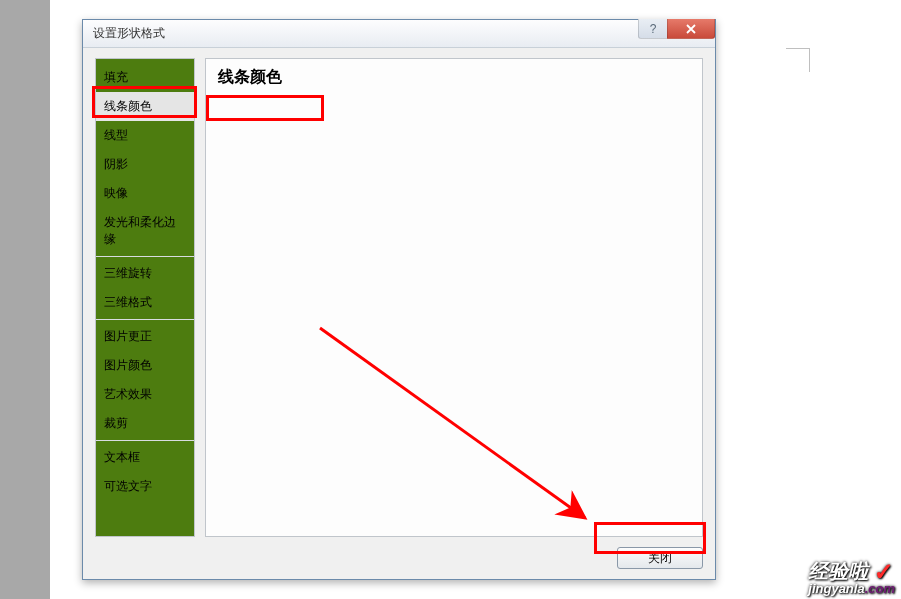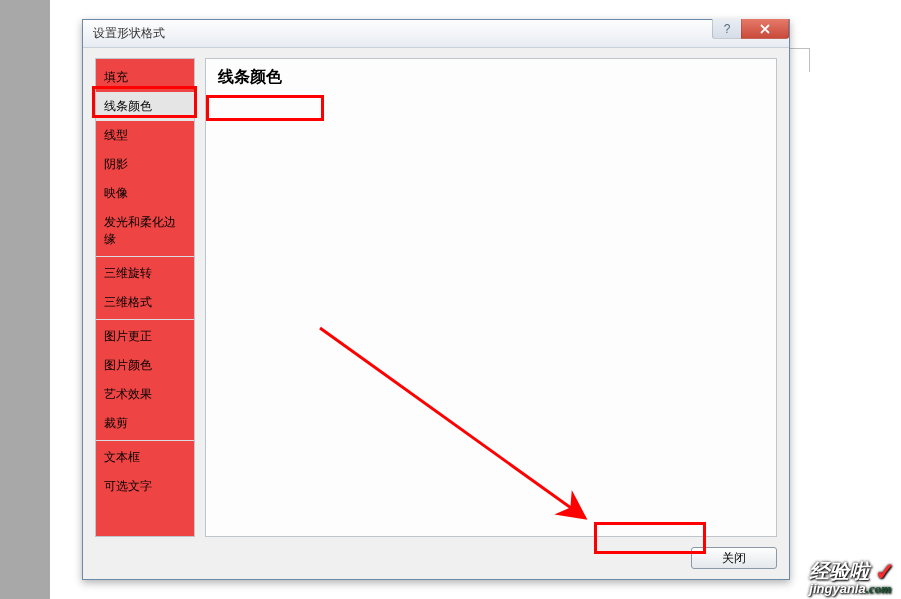--- a/index.html
+++ b/index.html
@@ -16,21 +16,21 @@
       left: 50px;
       top: 0;
       right: 0;
       bottom: 0;
       background: #fff;
     }
     .dialog {
       position: absolute;
       left: 82px;
       top: 19px;
-      width: 708px;
+      width: 634px;
       height: 561px;
       background: #f0f0f0;
       border: 1px solid #6b8aaa;
       box-shadow: 0 3px 8px rgba(0,0,0,0.3);
     }
     .titlebar {
       height: 28px;
       background: linear-gradient(#fdfdfe, #e8ecf2);
       border-bottom: 1px solid #c8d0d8;
       display: flex;
@@ -72,21 +72,21 @@
     .close-btn svg { width: 12px; height: 12px; }
     .dialog-body {
       display: flex;
       height: calc(100% - 70px);
       padding: 10px 12px 0 12px;
       gap: 10px;
     }
     .sidebar {
       width: 100px;
       border: 1px solid #c0c5cb;
-      background: #ef4444;
+      background: #4d7c0f;
       padding: 4px 0;
     }
     .sidebar-item {
       font-size: 12px;
       color: #000;
       padding: 6px 8px;
       cursor: pointer;
     }
     .sidebar-item.selected {
       background: #e5e5e5;
@@ -192,21 +192,21 @@
       font-weight: bold;
       font-style: normal;
       display: inline-block;
       transform: translateY(2px);
     }
     .wm-bottom {
       font-size: 13px;
       font-weight: bold;
       font-style: italic;
     }
-    .wm-bottom .com { color: #14532d; font-family: Liberation Serif, serif; }
+    .wm-bottom .com { color: #701a75; }
   </style>
 </head>
 <body>
 
 <div class="page-bg"></div>
 <div class="corner-mark" style="left:778px; top:48px;"></div>
 
 <div class="dialog">
   <div class="titlebar">
     <span class="titlebar-text">设置形状格式</span>

